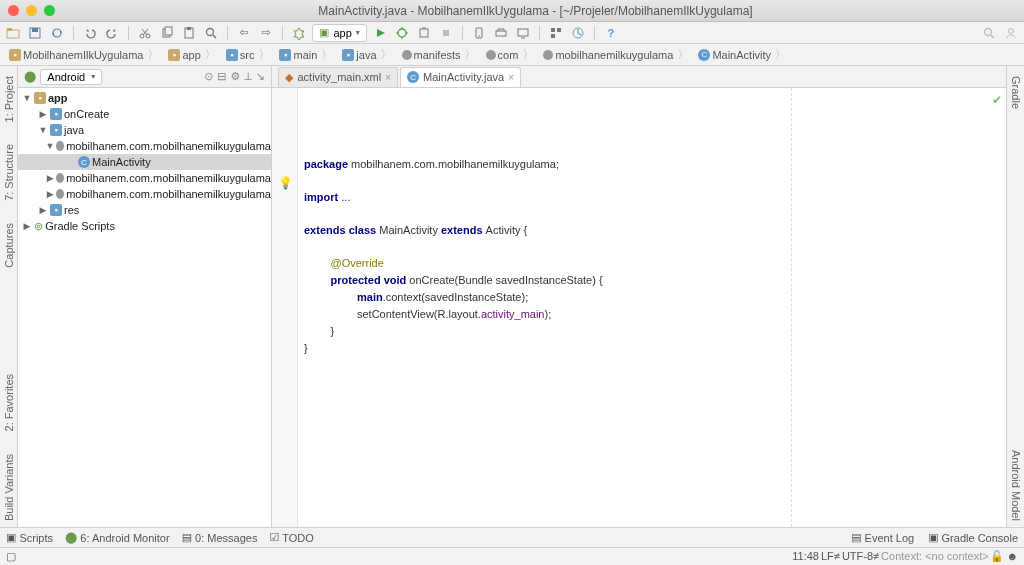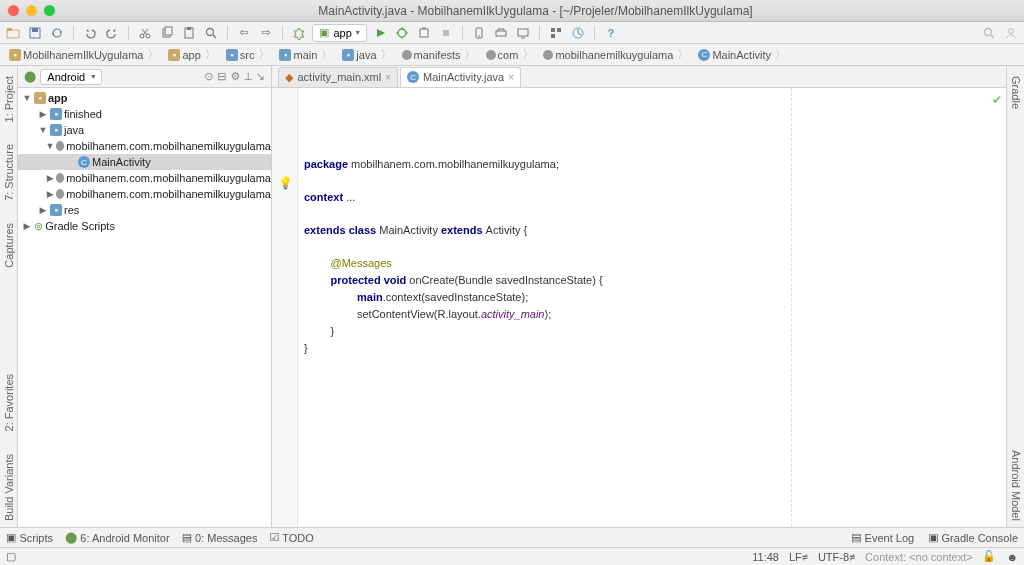--- a/index.html
+++ b/index.html
@@ -58,32 +58,32 @@
 .tab { height: 20px; padding: 0 6px; display: flex; align-items: center; gap: 4px; border: 1px solid #d0d0d0; border-bottom: none; border-radius: 3px 3px 0 0; background: #e9e9e9; color: #555; }
 .tab.active { background: #fff; }
 .tab .close { color: #999; font-size: 10px; }
 .editor-body { flex: 1; display: flex; overflow: hidden; }
 .gutter { width: 26px; background: #f7f7f7; border-right: 1px solid #e6e6e6; position: relative; }
 .gutter .bulb { position: absolute; left: 6px; top: 88px; font-size: 12px; color: #e0a020; }
 .code { flex: 1; padding: 4px 6px; font-family: Menlo, Consolas, monospace; font-size: 11px; line-height: 16px; color: #333; white-space: pre; position: relative; }
 .code .margin { position: absolute; right: 214px; top: 0; bottom: 0; border-left: 1px dashed #ddd; }
 .kw { color: #000080; font-weight: bold; }
 .ann { color: #808000; }
-.field { color: #660e7a; font-style: italic; }
+.field { color: #660e7a; }
 .hl-line { position: absolute; left: 0; right: 0; top: 88px; height: 16px; background: #fffae3; z-index: -1; }
 .check { position: absolute; right: 4px; top: 4px; color: #7bbf6a; font-size: 12px; }
 
 
 .bottombar { height: 20px; background: #f2f2f2; border-top: 1px solid #d0d0d0; display: flex; align-items: center; padding: 0 6px; gap: 12px; color: #555; font-size: 10px; }
 .bb-item { display: flex; align-items: center; gap: 3px; }
 .bb-right { margin-left: auto; display: flex; gap: 14px; }
 
 
 .statusbar { height: 18px; background: #f2f2f2; border-top: 1px solid #d0d0d0; display: flex; align-items: center; padding: 0 6px; gap: 10px; color: #555; font-size: 10px; }
-.sb-right { margin-left: auto; display: flex; gap: 10px; align-items: center; }
+.sb-right { margin-left: auto; display: flex; gap: 2px; }
 .sb-right .ctx { color: #999; }
 .lock { color: #888; }
 
 svg { display: block; }
 </style>
 </head>
 <body>
 
 <div class="window">
 
@@ -331,21 +331,21 @@
       <div class="tree">
         <div class="tn">
             <span class="arrow">▼</span>
             <span class="ico folder">▪</span>
             <span class="lbl mod">app</span>
           </div>
         <div class="tn">
             <span class="indent" style="width:14px"></span>
             <span class="arrow">▶</span>
             <span class="ico folder-blue">▪</span>
-            <span class="lbl">finished</span>
+            <span class="lbl">onCreate</span>
           </div>
         <div class="tn">
             <span class="indent" style="width:14px"></span>
             <span class="arrow">▼</span>
             <span class="ico folder-blue">▪</span>
             <span class="lbl">java</span>
           </div>
         <div class="tn">
             <span class="indent" style="width:28px"></span>
             <span class="arrow">▼</span>
@@ -400,25 +400,25 @@
       <div class="editor-body">
         <div class="gutter">
           <div class="bulb">💡</div>
         </div>
         <div class="code">
 <div class="check">✔</div>
 <div class="hl-line"></div>
 <div class="margin"></div>
 <span class="kw">package</span><span> mobilhanem.com.mobilhanemilkuygulama;</span>
 
-<span class="kw">context</span><span> ...</span>
+<span class="kw">import</span><span> ...</span>
 
 <span class="kw">extends class </span><span>MainActivity </span><span class="kw">extends </span><span>Activity {</span>
 
-    <span class="ann">@Messages</span>
+    <span class="ann">@Override</span>
     <span class="kw">protected void </span><span>onCreate(Bundle savedInstanceState) {</span>
         <span class="kw">main</span><span>.context(savedInstanceState);</span>
         <span>setContentView(R.layout.</span><span class="field">activity_main</span><span>);</span>
     <span>}</span>
 <span>}</span>
         </div>
       </div>
     </div>
 
     <div class="vstrip right">

